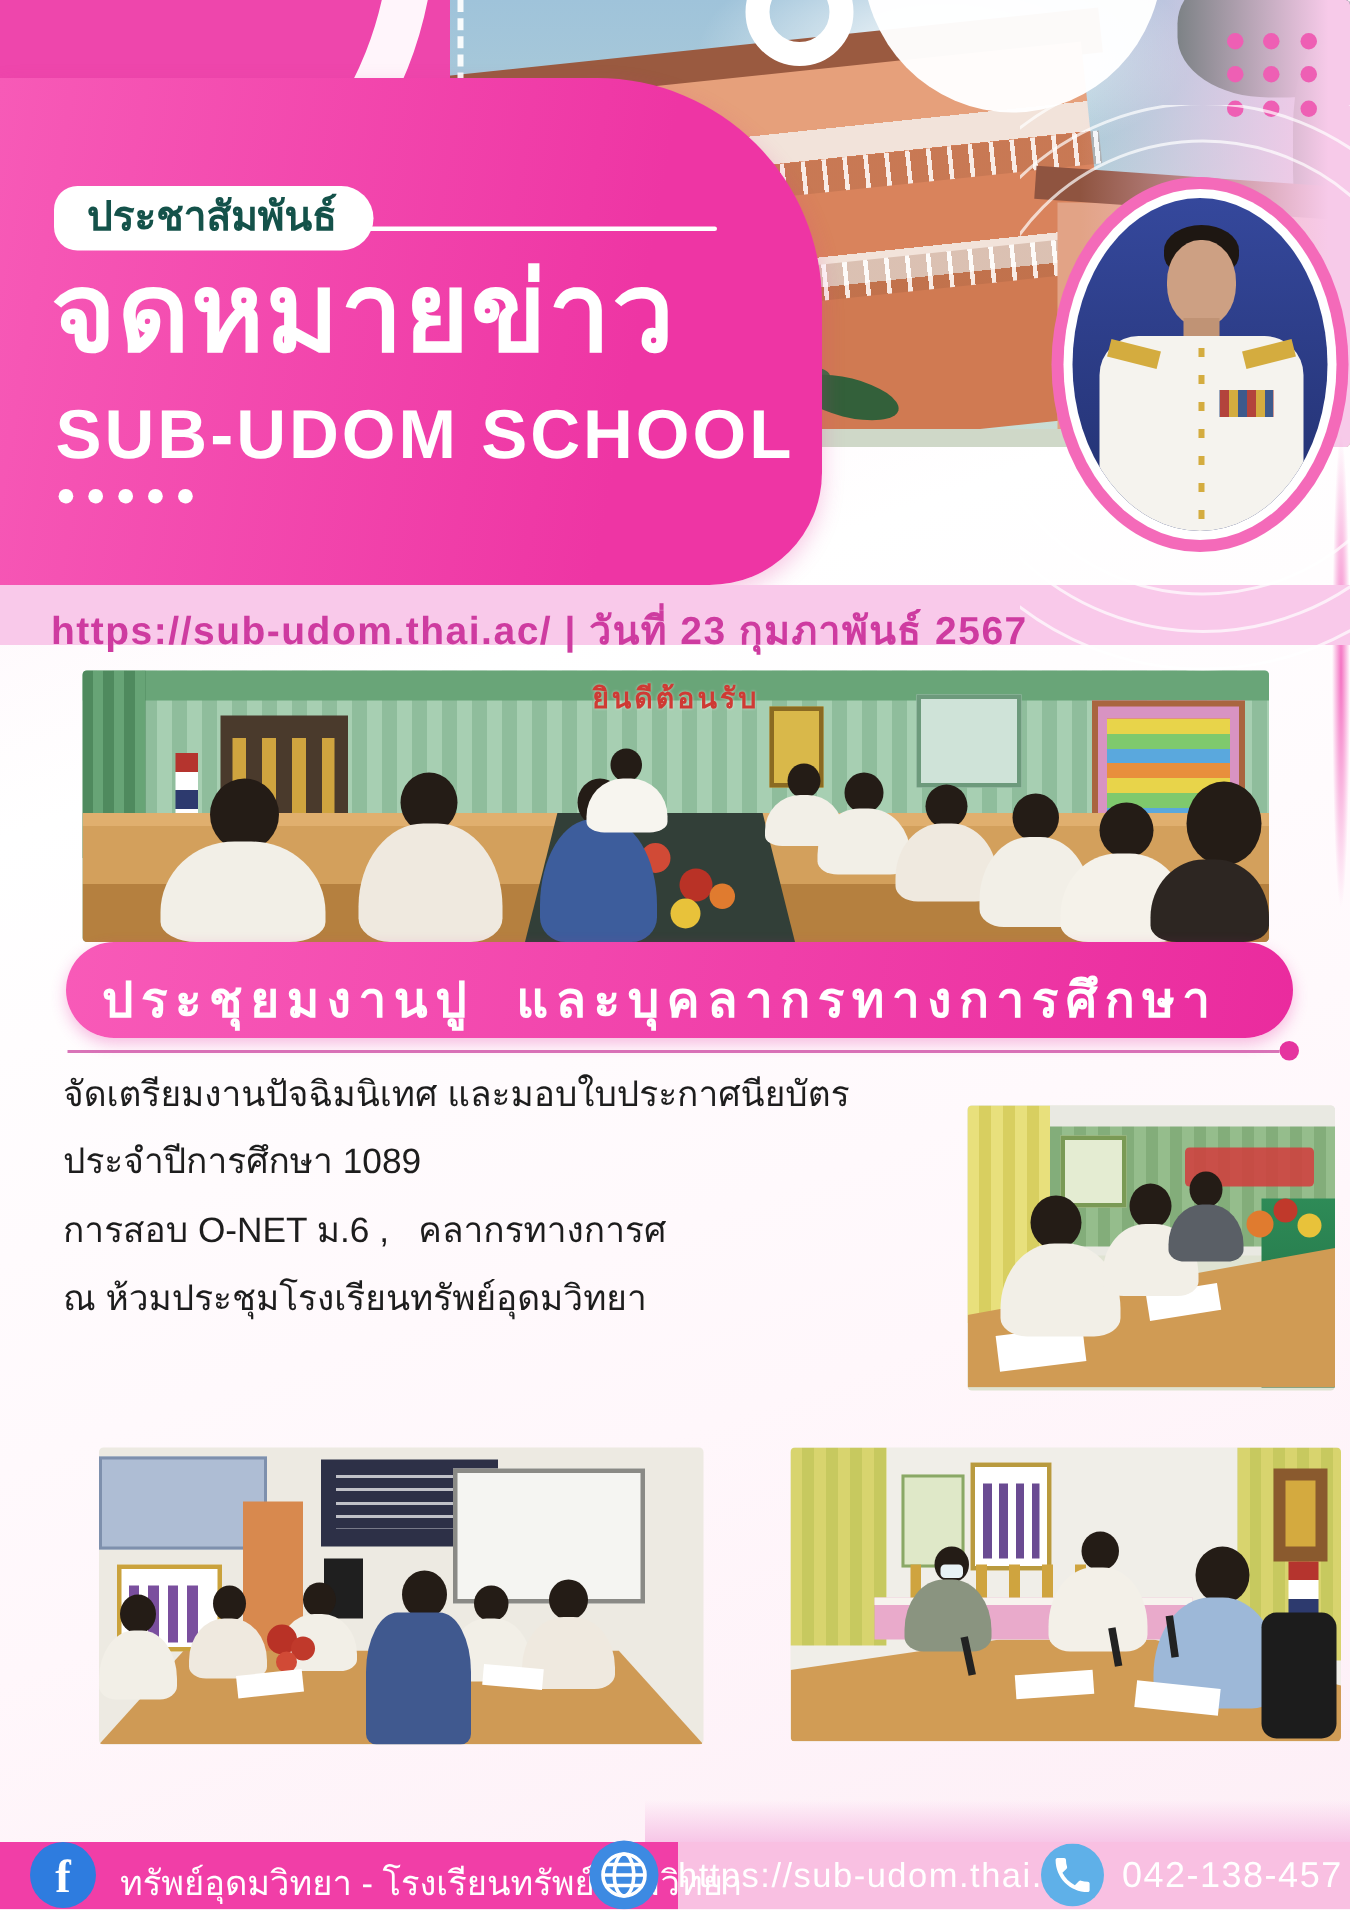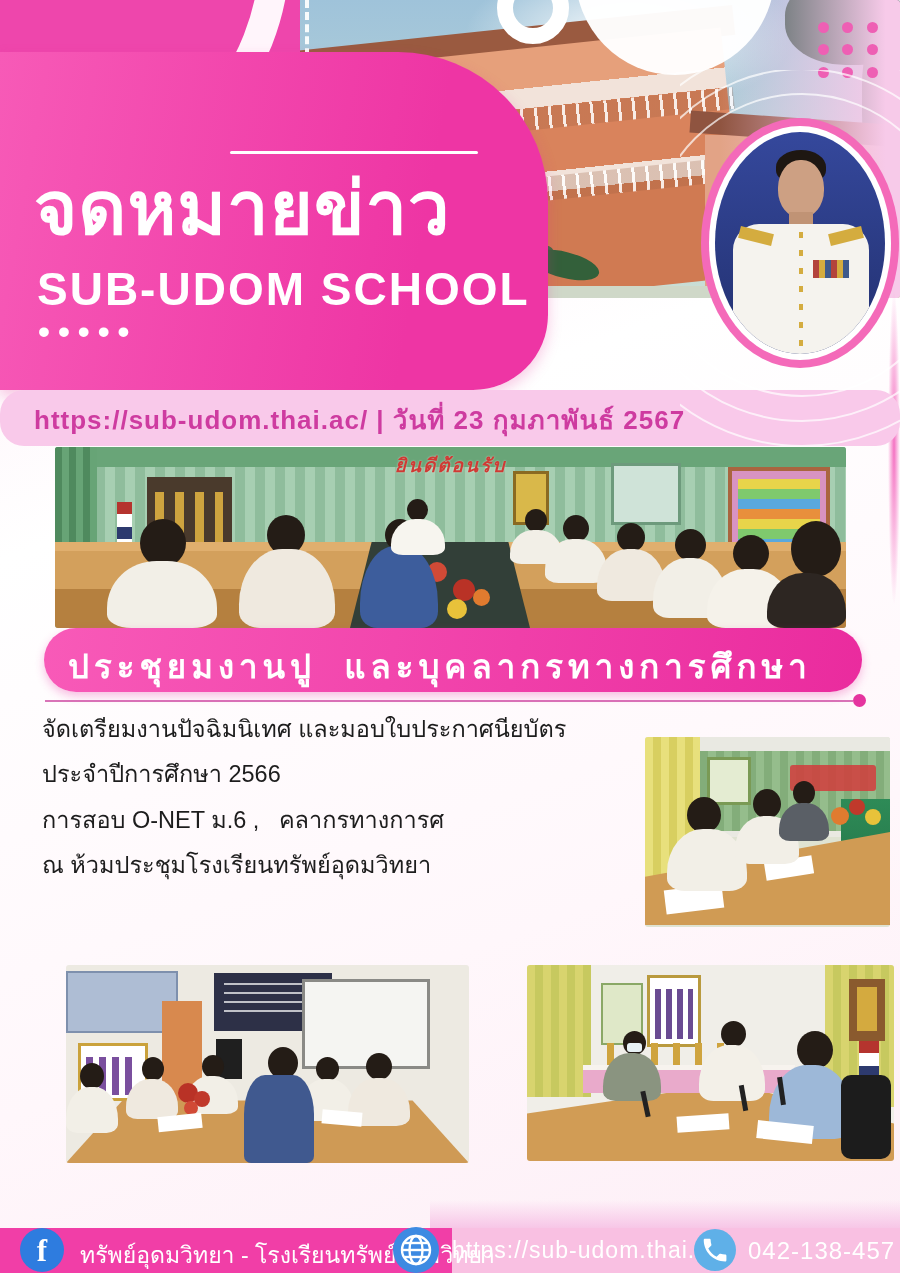--- a/index.html
+++ b/index.html
@@ -36,25 +36,25 @@
     background:linear-gradient(180deg,#35489c 0%,#22306f 100%);}
   .arcs{left:680px;top:70px;width:220px;height:380px;overflow:hidden;z-index:5;}
   .arcs i{position:absolute;border:2px solid rgba(255,255,255,.7);border-radius:50%;}
 
   .right-band{left:780px;top:290px;width:120px;height:450px;
     background:radial-gradient(closest-side at 95% 35%,#f472c2 0%,rgba(244,114,194,0) 100%);}
   .right-top-wash{left:790px;top:0;width:110px;height:130px;
     background:radial-gradient(closest-side at 100% 0%,rgba(249,185,228,.95),rgba(249,185,228,0));}
 
   
-  .date-band{left:0;top:390px;width:900px;height:56px;background:#f9c9ea;z-index:4;border-radius:24px;}
+  .date-band{left:0;top:390px;width:900px;height:40px;background:#f9c9ea;z-index:4;}
   .date-band span{position:absolute;left:34px;top:9px;color:#ce3ba0;font-size:26px;font-weight:bold;letter-spacing:1px;}
 
   
-  .photo{overflow:hidden;border-radius:3px;font-style:italic;}
+  .photo{overflow:hidden;border-radius:3px;}
   .photo-main{left:55px;top:447px;width:791px;height:181px;background:#9cc2a6;}
   .curtain{background:repeating-linear-gradient(90deg,#8fbd9c 0 10px,#a7cfb2 10px 20px);}
   .drape{background:#69a578;}
   .welcome{left:0;right:0;top:3px;text-align:center;color:#cf3a34;font-size:19px;font-weight:bold;
     text-shadow:0 0 2px rgba(255,255,255,.6);letter-spacing:2px;}
   .wood{background:linear-gradient(#e0af6e 0 10%,#d3a05c 10% 55%,#b5803f 55% 100%);}
   .fig-h{background:#241c16;border-radius:50%;}
   .fig-b{border-radius:45% 45% 22% 22%/70% 70% 20% 20%;}
 
   
@@ -132,20 +132,21 @@
       <i></i>
       <i></i>
       <i></i>
   </div>
   <i class="a right-top-wash"></i>
   <i class="a right-band"></i>
 
   <i class="a corner-pink"></i>
   <i class="a corner-ring"></i>
   <div class="a header-block"></div>
+  <div class="a badge">ประชาสัมพันธ์</div>
   <i class="a badge-rule"></i>
   <div class="a subtitle">SUB-UDOM SCHOOL</div>
   <div class="a title">จดหมายข่าว</div>
   <div class="a title-dots">•••••</div>
 
   <div class="a arcs">
     <i style="left:-30px;top:23px;width:300px;height:300px;"></i>
     <i style="left:-55px;top:-2px;width:350px;height:350px;"></i>
     <i style="left:-80px;top:-27px;width:400px;height:400px;"></i>
   </div>
@@ -214,21 +215,21 @@
     <i class="a fig-b" style="left:712px;top:126px;width:79px;height:55px;background:#2d2622;"></i>
   </div>
 
   <div class="a banner">
     <span>ประชุยมงานปู และบุคลากรทางการศึกษา</span>
   </div>
   <i class="a rule"></i>
   <i class="a rule-dot"></i>
 
   <div class="a article">
-    <p class="narrow">จัดเตรียมงานปัจฉิมนิเทศ และมอบใบประกาศนียบัตร ประจำปีการศึกษา 2566</p>
+    <p class="narrow">จัดเตรียมงานปัจฉิมนิเทศ และมอบใบประกาศนียบัตร ประจำปีการศึกษา 1089</p>
     <p class="narrow">การสอบ O-NET ม.6 ,   คลากรทางการศ</p>
     <p class="narrow">ณ ห้วมประชุมโรงเรียนทรัพย์อุดมวิทยา</p>
   </div>
 
   <div class="a photo photo-small">
     <i class="a" style="left:0;top:0;width:245px;height:100px;background:#e9e9e2;"></i>
     <i class="a" style="left:55px;top:14px;width:190px;height:80px;background:repeating-linear-gradient(90deg,#83ad7a 0 8px,#95bd8c 8px 16px);"></i>
     <i class="a" style="left:0;top:0;width:55px;height:145px;background:repeating-linear-gradient(90deg,#e8e07c 0 8px,#d8cf60 8px 16px);"></i>
     <i class="a" style="left:145px;top:28px;width:86px;height:26px;background:rgba(210,60,60,.85);border-radius:3px;"></i>
     <i class="a" style="left:62px;top:20px;width:44px;height:48px;background:#e4ecd2;border:3px solid #7a9a55;box-sizing:border-box;"></i>

